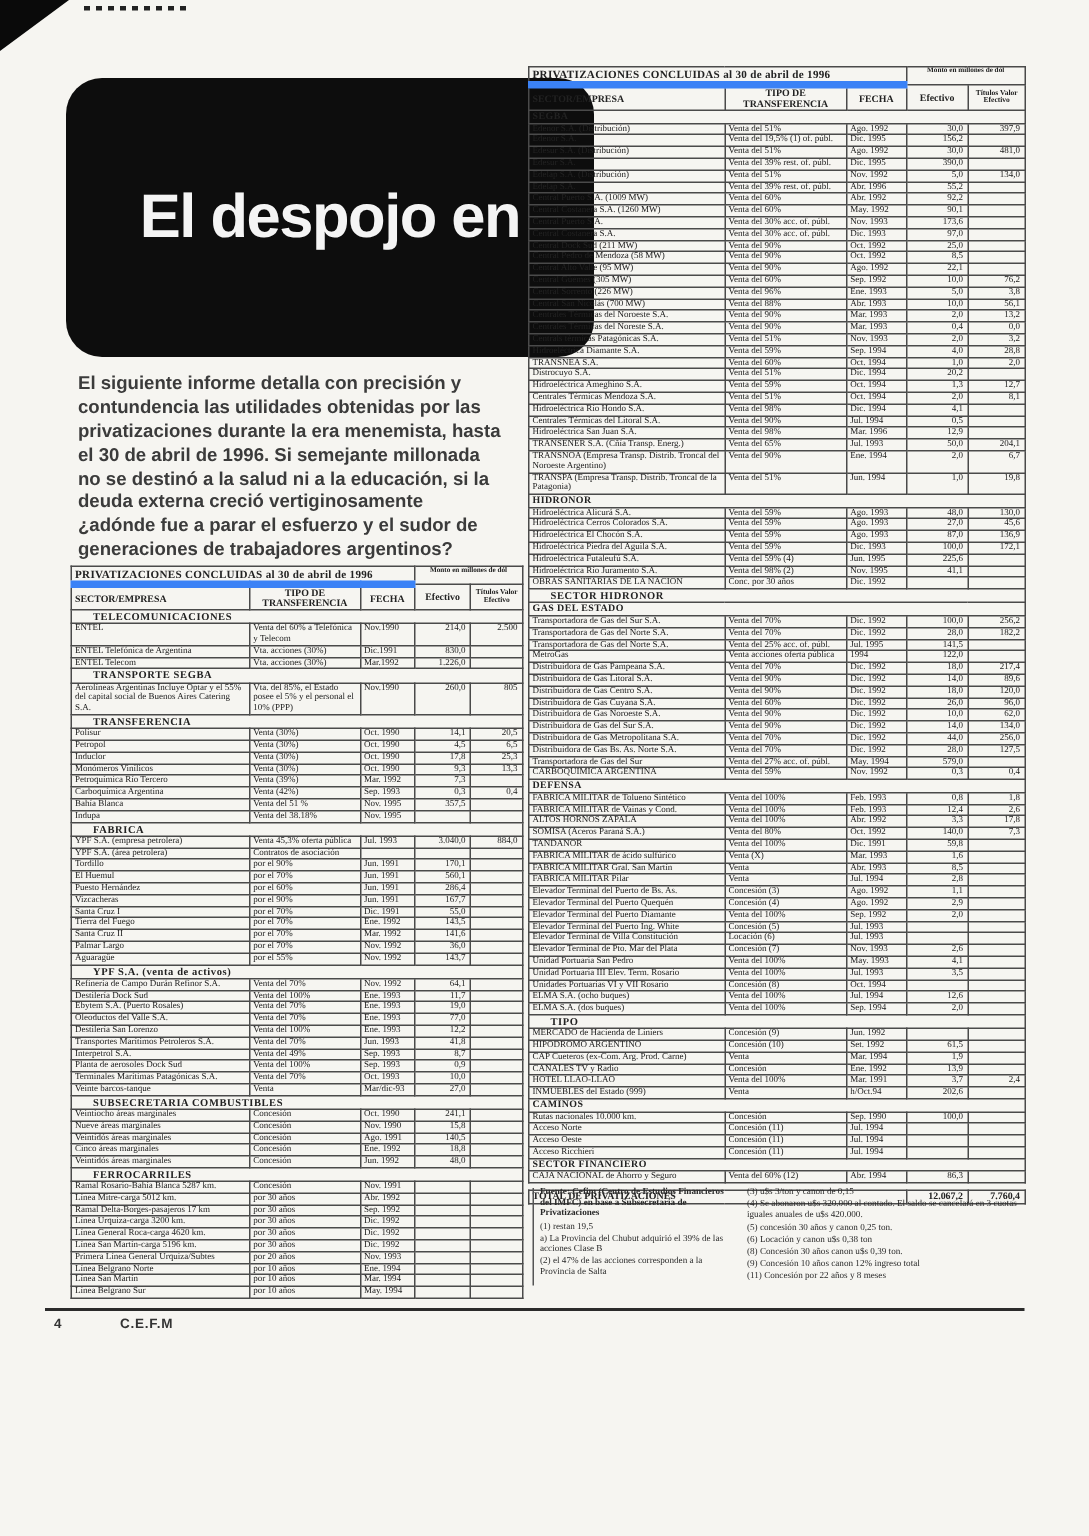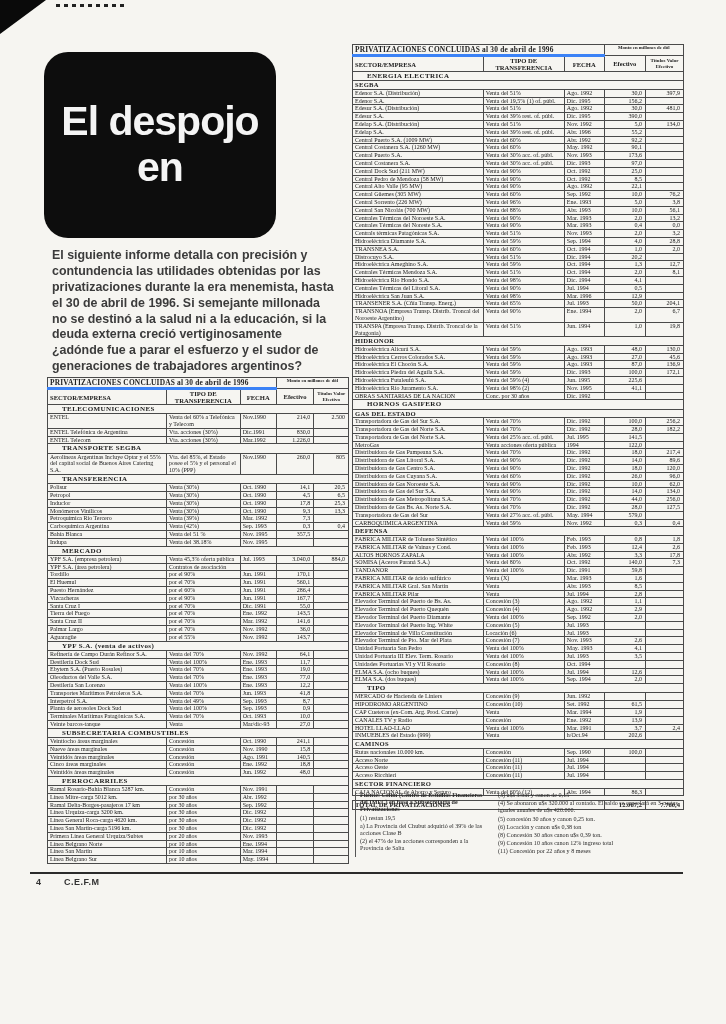--- a/index.html
+++ b/index.html
@@ -8,21 +8,21 @@
     background:#f6f5f1; overflow:hidden;
     font-family:"Liberation Sans", sans-serif; color:#1c1c1c;
   }
   
   .corner-wedge{position:absolute; left:0; top:0; width:0; height:0;
     border-top:34px solid #0a0a0a; border-right:46px solid transparent;}
   .top-dots{position:absolute; left:56px; top:4px; width:70px; height:3px;
     background:repeating-linear-gradient(90deg,#222 0 4px,transparent 4px 8px);}
   
   .title-block{
-    position:absolute; left:44px; top:52px; width:232px; height:186px;
+    position:absolute; left:44px; top:52px; width:352px; height:186px;
     background:#0d0d0d; border-radius:24px;
     display:flex; flex-direction:column; justify-content:center; align-items:center;
     text-align:center;
   }
   .title-block .t1,.title-block .t2{
     color:#f4f4f4; font-weight:bold; font-size:41px; line-height:1.12; letter-spacing:-1px;
   }
   
   .intro{
     position:absolute; left:52px; top:248px; width:282px;
@@ -34,21 +34,21 @@
   .tbl-left{left:47px; top:377px; width:302px;}
   .tbl-right{left:352px; top:44px; width:332px;}
   table.priv{border-collapse:collapse; width:100%; table-layout:fixed;
     font-family:"Liberation Serif", serif;}
   table.priv td, table.priv th{
     border:0.5px solid #4a4a4a; padding:0 2px; vertical-align:top;
     font-size:6px; line-height:6.8px; font-weight:normal; text-align:left;
     word-wrap:break-word; overflow:hidden; color:#222;
   }
   table.priv th.tbl-title{font-size:7.4px; line-height:9px; font-weight:bold;
-    border-bottom:3px solid #3b82f6; letter-spacing:.2px;}
+    border-bottom:5px solid #3b82f6; letter-spacing:.2px;}
   table.priv th.grp{font-size:4.8px; line-height:5.2px; text-align:center; font-weight:bold;}
   table.priv th.colh{font-size:6.6px; line-height:7px; font-weight:bold; vertical-align:middle;}
   table.priv th.colh.center{text-align:center;}
   table.priv th.small{font-size:5px; line-height:5.4px; text-align:center; vertical-align:middle; font-weight:bold;}
   table.priv td.sec{font-weight:bold; font-size:7px; line-height:8.2px; padding-left:14px;
     letter-spacing:.4px; border-left:0.5px solid #4a4a4a;}
   table.priv td.sub{font-weight:bold; font-size:6.6px; line-height:7.6px; letter-spacing:.3px;}
   table.priv td.num{text-align:right; padding-right:3px;}
   table.priv tr.spacer td{border:none; height:4px; background:transparent;}
   table.priv tr.total td{font-weight:bold; font-size:6.6px; line-height:8px;}
@@ -56,21 +56,21 @@
   .notes{position:absolute; left:355px; top:792px; width:330px; display:flex; gap:8px;
     font-family:"Liberation Serif", serif; font-size:6.1px; line-height:7.2px; color:#2a2a2a;}
   .notes .ncol-l{width:41%; border-left:1px solid #555; padding-left:4px;}
   .notes .ncol-r{width:59%;}
   .notes .fuente{font-weight:bold; margin-bottom:1px;}
   .notes p{margin:0 0 1px 0;}
   
   .footer-rule{position:absolute; left:30px; top:872px; width:653px; height:1.5px; background:#2b2b2b;}
   .page-footer{position:absolute; left:36px; top:877px; font-size:9px; font-weight:bold; color:#333;
     letter-spacing:1px;}
-  .page-footer .brand{margin-left:22px; letter-spacing:.5px;}
+  .page-footer .brand{margin-left:38px; letter-spacing:.5px;}
 </style>
 </head>
 <body>
 
 <div class="page">
 
   <div class="corner-wedge"></div>
   <div class="top-dots"></div>
 
   <div class="title-block">
@@ -189,21 +189,21 @@
             <td class="num"></td>
           </tr>
           <tr>
             <td>Indupa</td>
             <td>Venta del 38.18%</td>
             <td>Nov. 1995</td>
             <td class="num"></td>
             <td class="num"></td>
           </tr>
           <tr>
-            <td class="sec" colspan="5">MERCADO</td>
+            <td class="sec" colspan="5">FABRICA</td>
           </tr>
           <tr>
             <td>YPF S.A. (empresa petrolera)</td>
             <td>Venta 45,3% oferta pública</td>
             <td>Jul. 1993</td>
             <td class="num">3.040,0</td>
             <td class="num">884,0</td>
           </tr>
           <tr>
             <td>YPF S.A. (área petrolera)</td>
@@ -479,23 +479,20 @@
           <tr>
             <th class="colh">SECTOR/EMPRESA</th>
             <th class="colh center">TIPO DE TRANSFERENCIA</th>
             <th class="colh center">FECHA</th>
             <th class="colh center">Efectivo</th>
             <th class="small">Títulos Valor Efectivo</th>
           </tr>
         </thead>
         <tbody>
           <tr>
-            <td class="sec" colspan="5">ENERGIA ELECTRICA</td>
-          </tr>
-          <tr>
             <td class="sub" colspan="5">SEGBA</td>
           </tr>
           <tr>
             <td>Edenor S.A. (Distribución)</td>
             <td>Venta del 51%</td>
             <td>Ago. 1992</td>
             <td class="num">30,0</td>
             <td class="num">397,9</td>
           </tr>
           <tr>
@@ -747,21 +744,21 @@
             <td class="num"></td>
           </tr>
           <tr>
             <td>OBRAS SANITARIAS DE LA NACION</td>
             <td>Conc. por 30 años</td>
             <td>Dic. 1992</td>
             <td class="num"></td>
             <td class="num"></td>
           </tr>
           <tr>
-            <td class="sec" colspan="5">HORNOS GASIFERO</td>
+            <td class="sec" colspan="5">SECTOR HIDRONOR</td>
           </tr>
           <tr>
             <td class="sub" colspan="5">GAS DEL ESTADO</td>
           </tr>
           <tr>
             <td>Transportadora de Gas del Sur S.A.</td>
             <td>Venta del 70%</td>
             <td>Dic. 1992</td>
             <td class="num">100,0</td>
             <td class="num">256,2</td>

